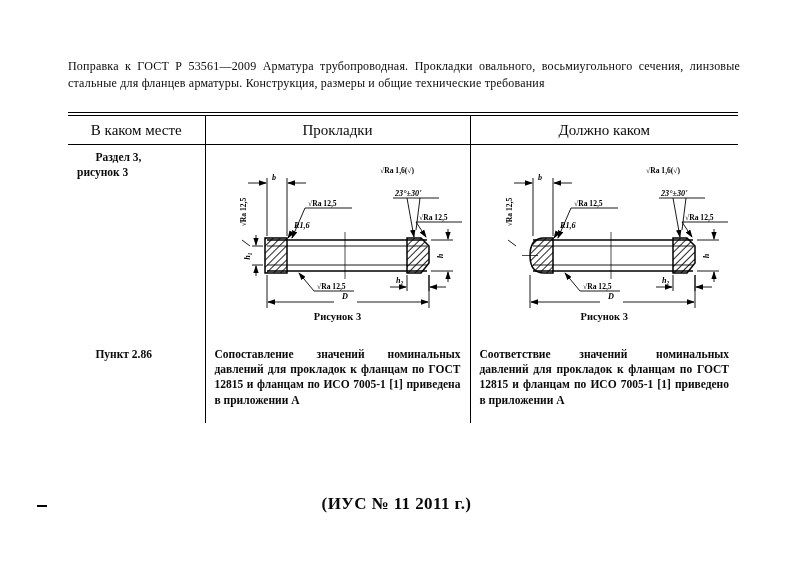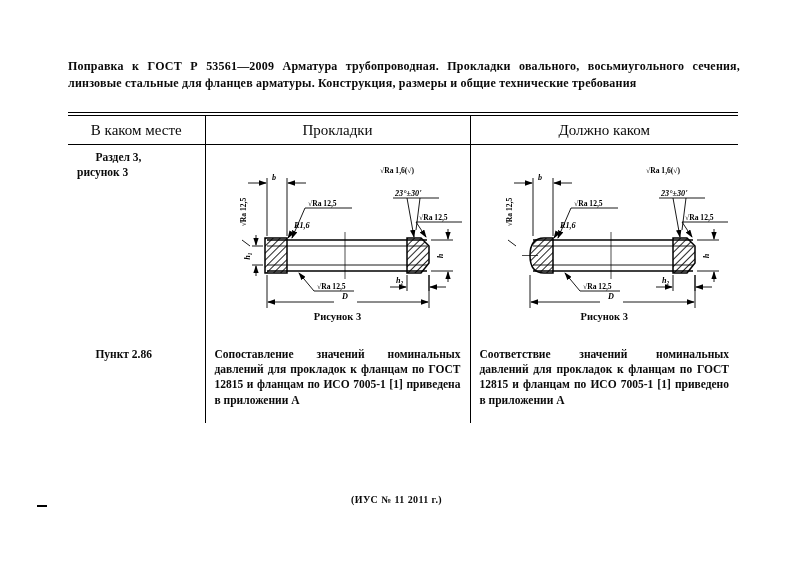--- a/index.html
+++ b/index.html
@@ -2,21 +2,21 @@
 <html><head>
 <meta charset="utf-8">
 <style>
   html,body{margin:0;padding:0;background:#fff;}
   .page{
     position:relative;width:793px;height:576px;background:#fff;overflow:hidden;
     font-family:"Liberation Serif", serif;color:#0a0a0a;
   }
   .doc-title{
     position:absolute;left:68px;top:58px;width:672px;
-    font-size:12px;font-weight:700;line-height:1.45;text-align:justify;
+    font-size:12px;font-weight:400;line-height:1.45;text-align:justify;
     letter-spacing:.2px;
   }
   .corr-table{
     position:absolute;left:68px;top:112px;width:670px;
     border-collapse:collapse;table-layout:fixed;
     border-top:4px double #000;
   }
   .corr-table th{
     font-size:15px;font-weight:400;text-align:center;vertical-align:middle;
     height:24px;border-bottom:1.5px solid #000;padding:2px 4px;
@@ -30,21 +30,21 @@
     white-space:pre-line;text-indent:1.6em;text-align:left;padding-left:7px;padding-right:4px;
   }
   .just{text-align:justify;}
   .bold-cell{font-weight:700;}
   .fig-cell{padding:2px 2px 0 2px;}
   .fig-wrap{display:flex;flex-direction:column;align-items:center;}
   .fig-caption{font-size:10.5px;font-weight:700;margin-top:-4px;}
   .row-fig td{height:188px;}
   .doc-footer{
     position:absolute;left:0;top:494px;width:793px;text-align:center;
-    font-size:10px;font-weight:600;letter-spacing:.4px;
+    font-size:17px;font-weight:600;letter-spacing:.4px;
   }
   .edge-mark{position:absolute;left:37px;top:505px;width:10px;height:2px;background:#000;}
   
   .fig-svg{display:block;}
   .fig-svg text{font-family:"Liberation Serif",serif;fill:#000;}
   .lbl{font-size:7.6px;font-weight:700;}
   .dim{font-size:8.2px;font-style:italic;font-weight:700;}
   .thin{stroke:#000;stroke-width:.9;fill:none;}
   .thick{stroke:#000;stroke-width:1.7;fill:none;}
   .cl{stroke:#000;stroke-width:.7;fill:none;}

